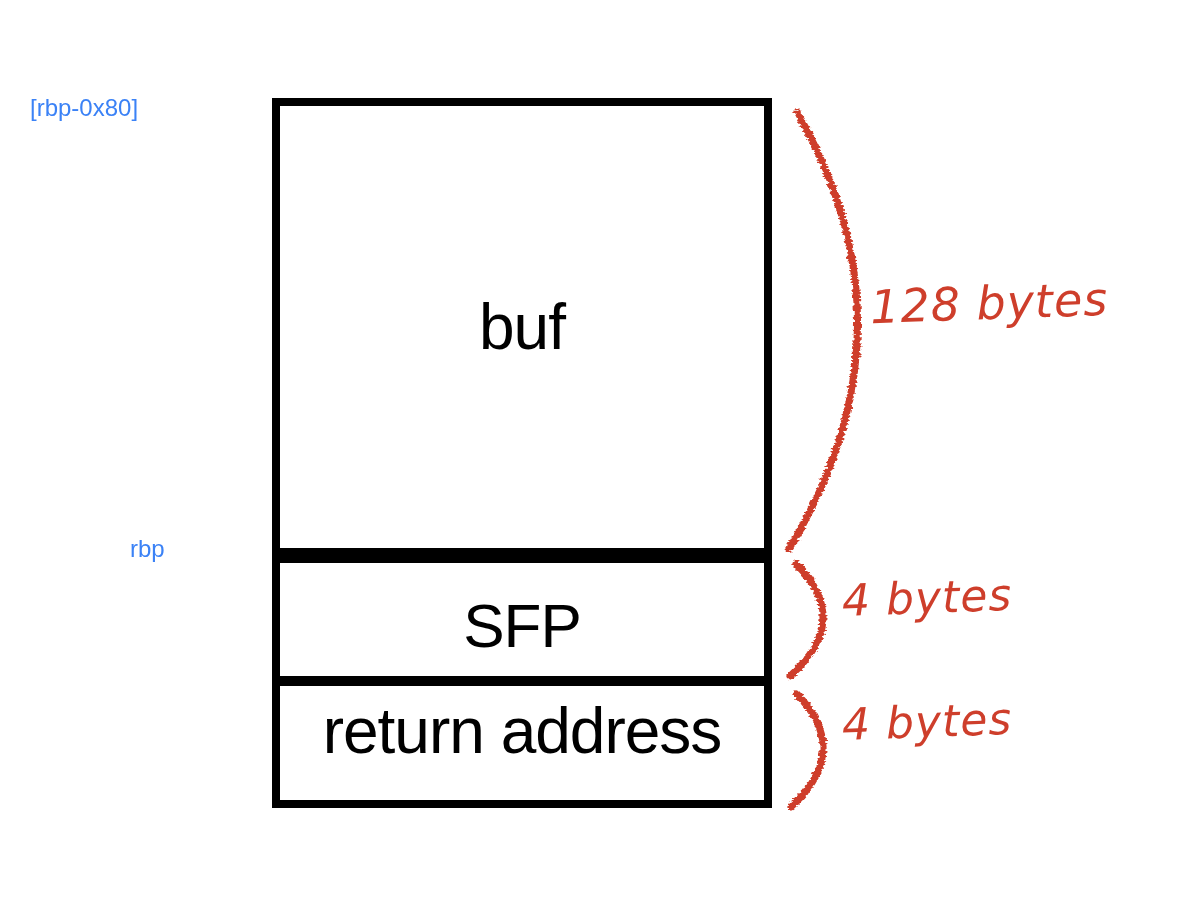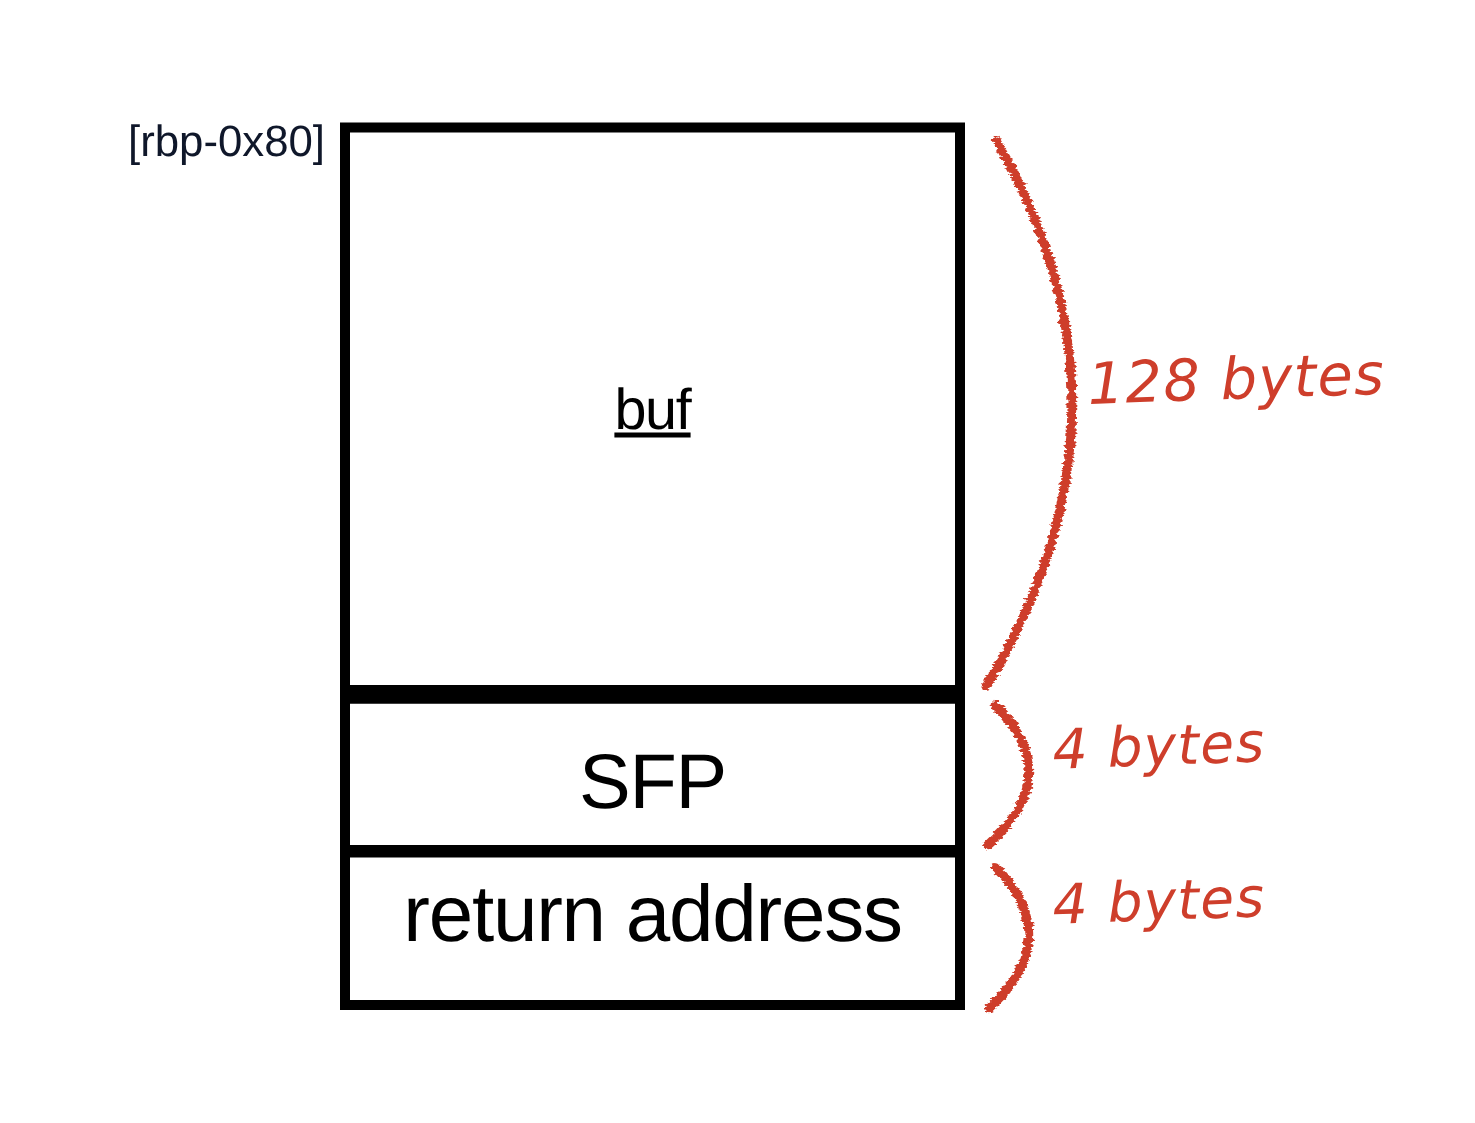--- a/index.html
+++ b/index.html
@@ -50,40 +50,38 @@
     display: flex;
     align-items: center;
     justify-content: center;
     color: #000000;
     letter-spacing: -1px;
     white-space: nowrap;
   }
   .cell-buf {
     top: 106px;
     height: 442px;
-    font-size: 46px;
-    text-decoration: underline;
+    font-size: 64px;
   }
   .cell-sfp {
     top: 563px;
     height: 124px;
     font-size: 62px;
   }
   .cell-ret {
     top: 686px;
     height: 90px;
     font-size: 64px;
   }
 
   
   .addr-label {
     position: absolute;
-    color: #0f172a;
-    font-size: 35px;
-    text-align: right;
+    color: #3b82f6;
+    font-size: 24px;
     white-space: nowrap;
   }
   .addr-top {
     left: 30px;
     top: 94px;
     width: 230px;
   }
   .addr-rbp {
     left: 130px;
     top: 535px;
@@ -122,20 +120,21 @@
     top: 696px;
     font-size: 44px;
   }
 </style>
 </head>
 <body>
 
 <div id="canvas">
 
   <div class="addr-label addr-top">[rbp-0x80]</div>
+  <div class="addr-label addr-rbp">rbp</div>
 
   <div class="stack-box"></div>
   <div class="divider divider-rbp"></div>
   <div class="divider divider-thin"></div>
 
   <div class="cell cell-buf">buf</div>
   <div class="cell cell-sfp">SFP</div>
   <div class="cell cell-ret">return address</div>
 
   <svg class="brace-layer" width="1180" height="898" viewBox="0 0 1180 898">

